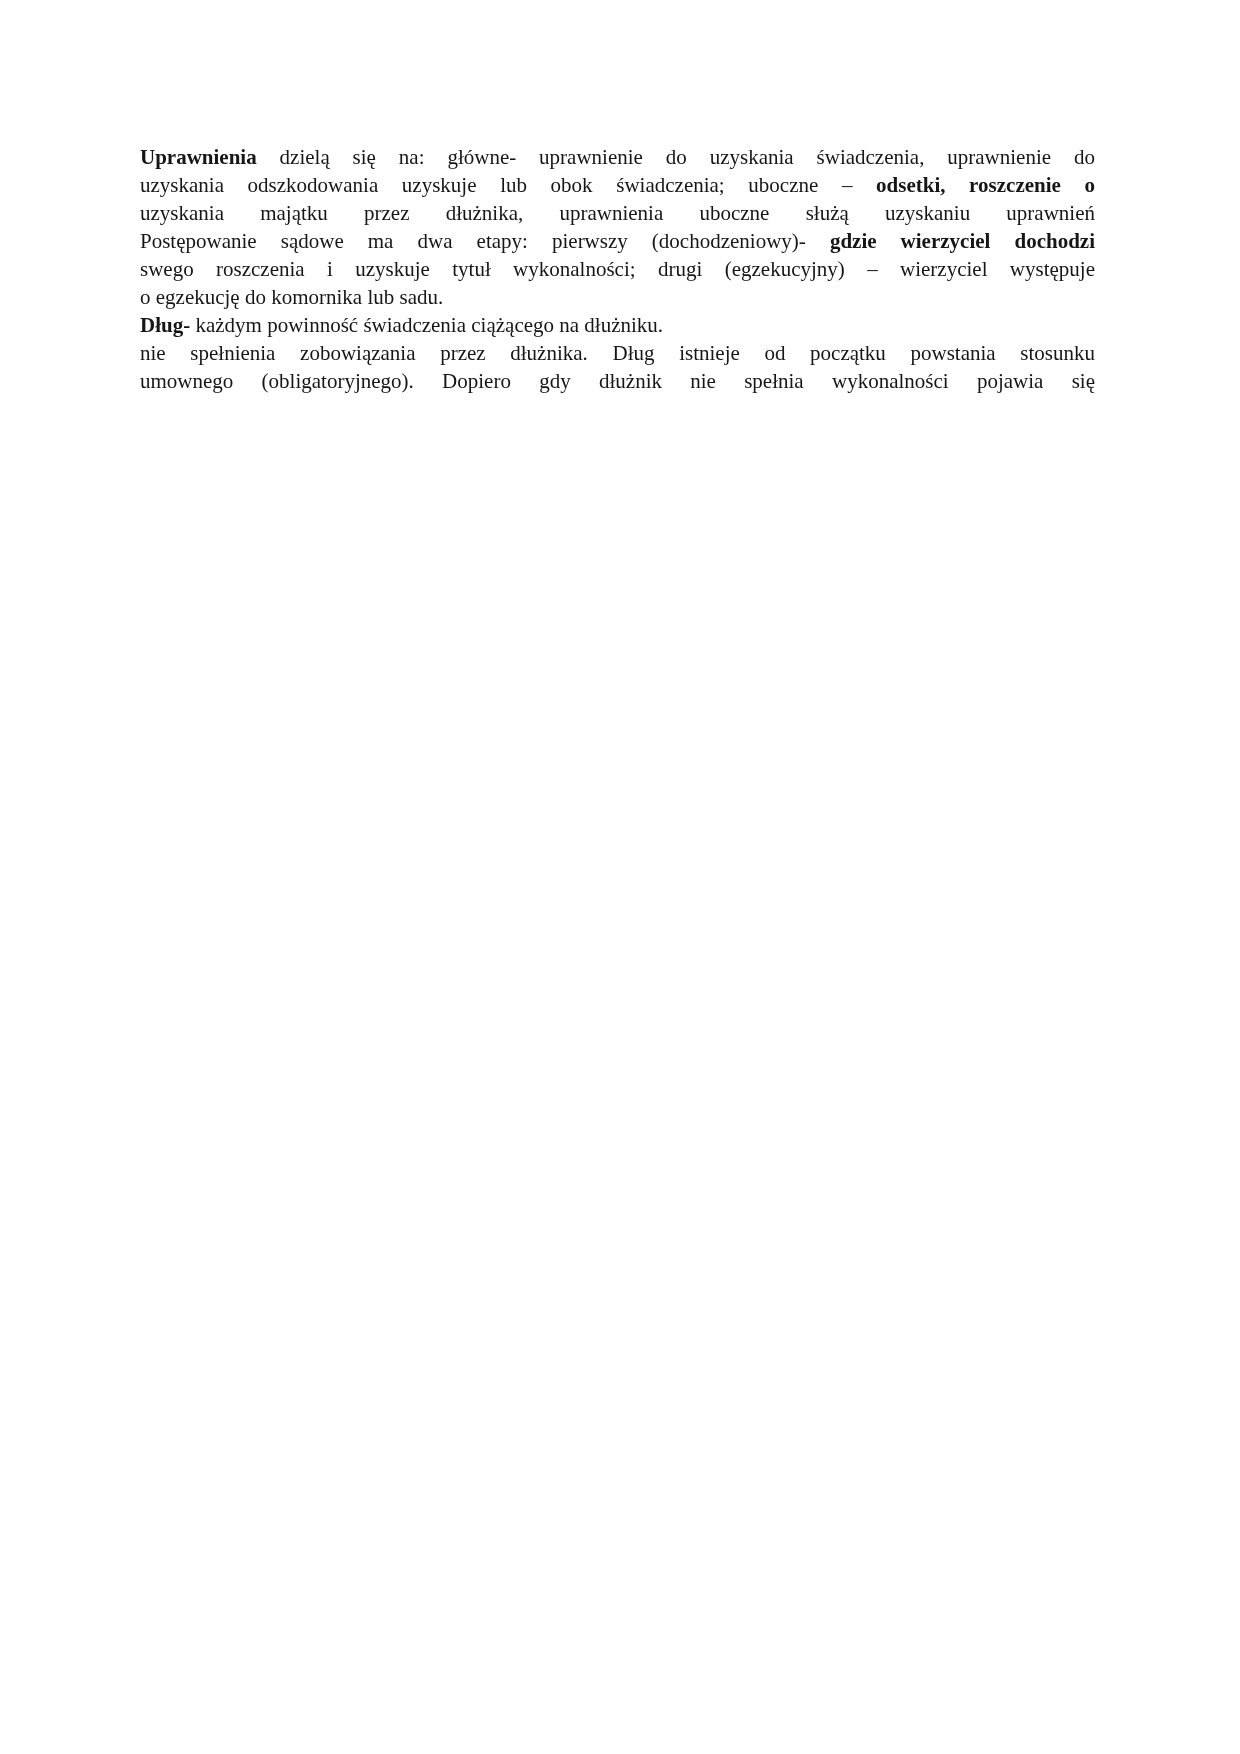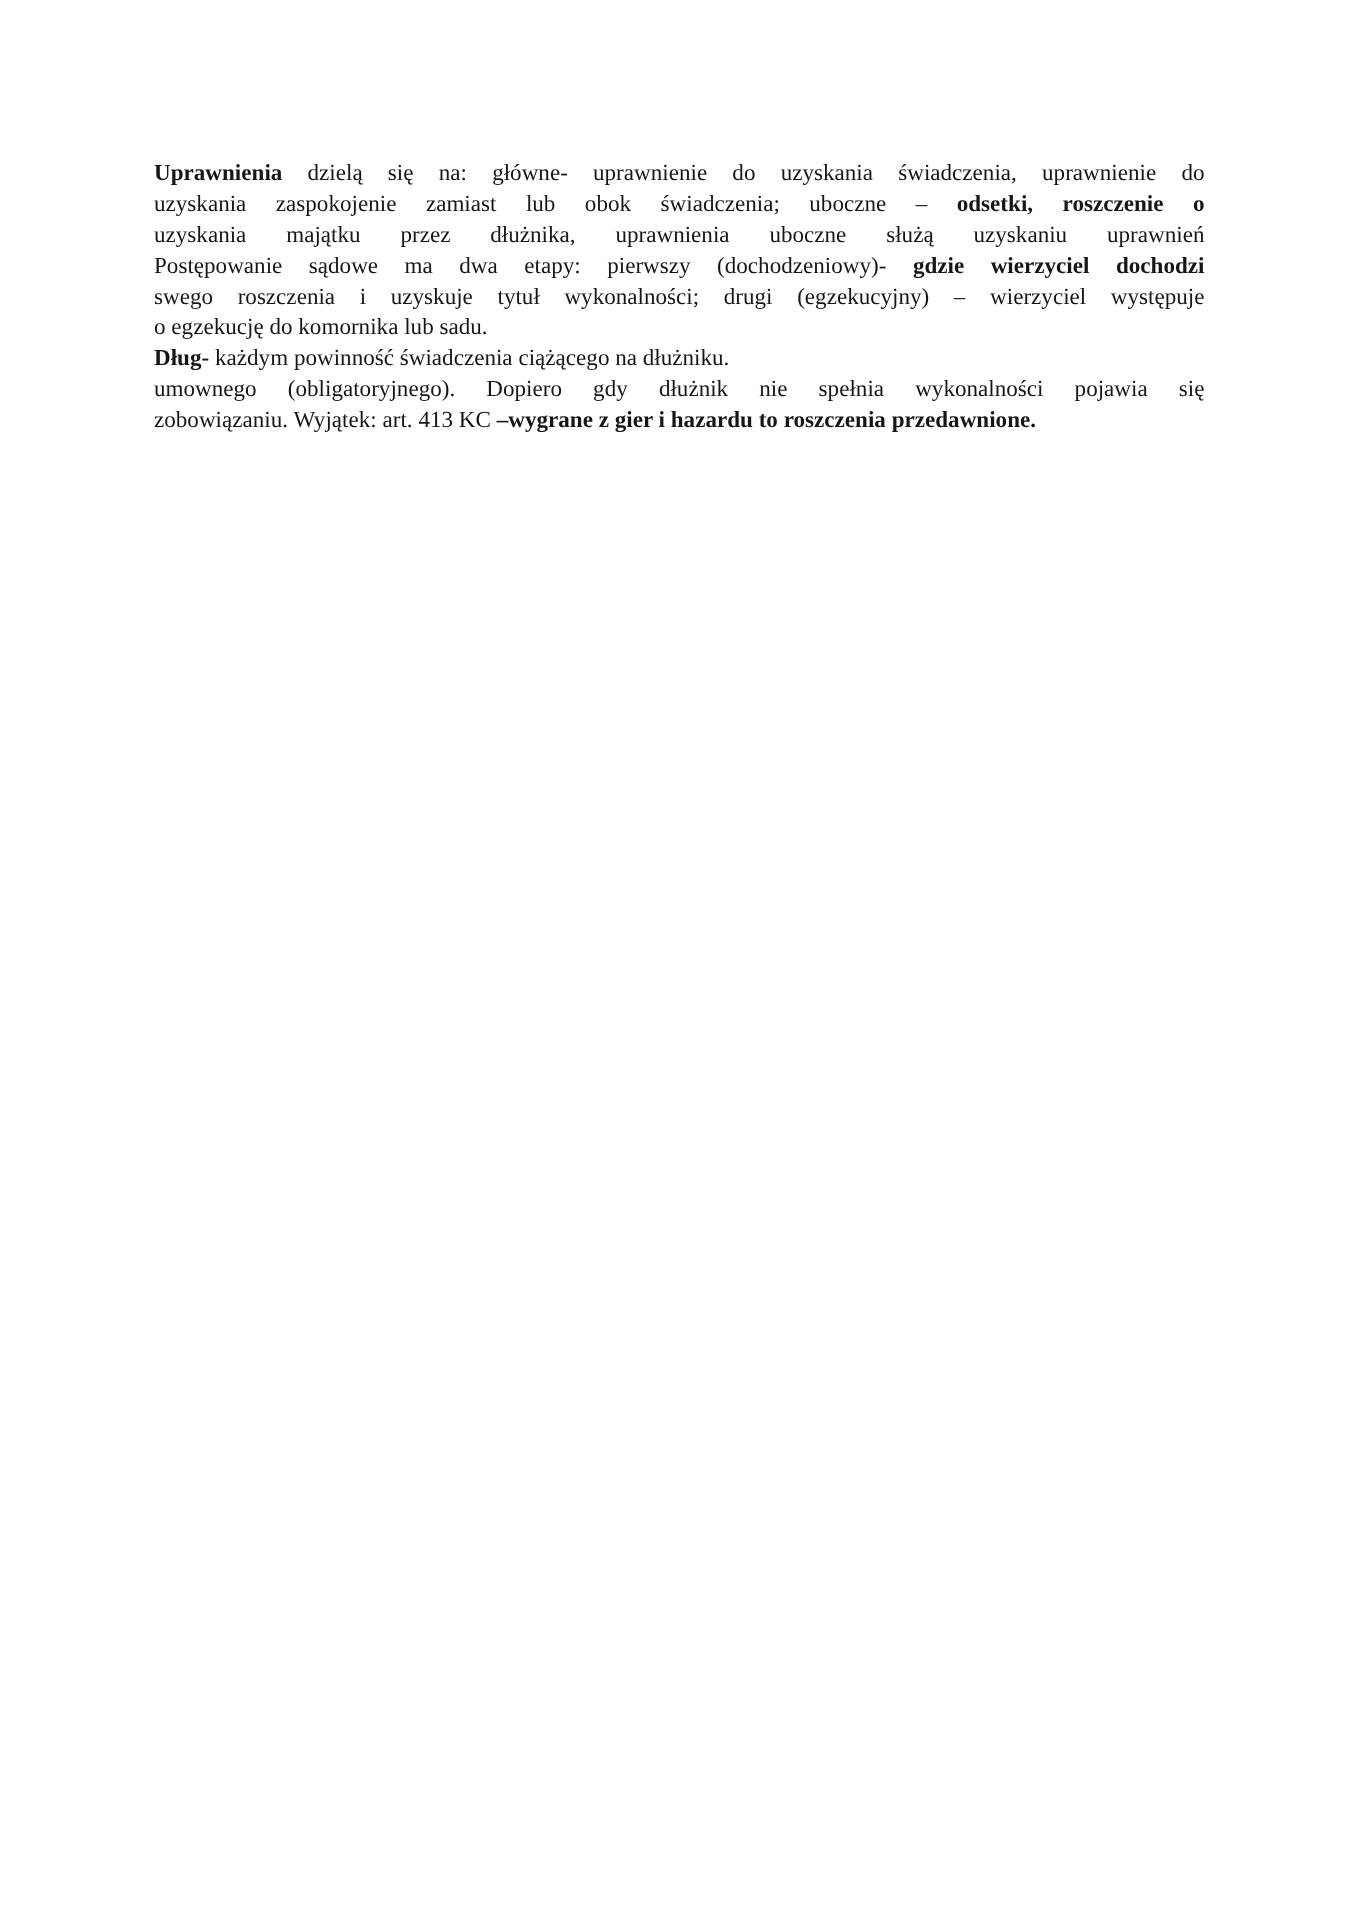--- a/index.html
+++ b/index.html
@@ -44,29 +44,29 @@
     font-weight: normal;
   }
 </style>
 </head>
 <body>
 
 <div class="page">
   <div class="text-block" id="text-block">
       <div class="paragraph">
         <div class="line justify"><span class="run-bold">Uprawnienia</span><span class="run-regular"> dzielą się na: główne- uprawnienie do uzyskania świadczenia, uprawnienie do</span></div>
-        <div class="line justify"><span class="run-regular">uzyskania zaspokojenie zamiast lub obok świadczenia; uboczne – </span><span class="run-bold">odsetki, roszczenie o</span></div>
+        <div class="line justify"><span class="run-regular">uzyskania odszkodowania uzyskuje lub obok świadczenia; uboczne – </span><span class="run-bold">odsetki, roszczenie o</span></div>
         <div class="line justify"><span class="run-regular">uzyskania majątku przez dłużnika, uprawnienia uboczne służą uzyskaniu uprawnień</span></div>
       </div>
       <div class="paragraph">
         <div class="line justify"><span class="run-regular">Postępowanie sądowe ma dwa etapy: pierwszy (dochodzeniowy)- </span><span class="run-bold">gdzie wierzyciel dochodzi</span></div>
         <div class="line justify"><span class="run-regular">swego roszczenia i uzyskuje tytuł wykonalności; drugi (egzekucyjny) – wierzyciel występuje</span></div>
         <div class="line"><span class="run-regular">o egzekucję do komornika lub sadu.</span></div>
       </div>
       <div class="paragraph">
         <div class="line"><span class="run-bold">Dług-</span><span class="run-regular"> każdym powinność świadczenia ciążącego na dłużniku.</span></div>
       </div>
       <div class="paragraph">
+        <div class="line justify"><span class="run-regular">nie spełnienia zobowiązania przez dłużnika. Dług istnieje od początku powstania stosunku</span></div>
         <div class="line justify"><span class="run-regular">umownego (obligatoryjnego). Dopiero gdy dłużnik nie spełnia wykonalności pojawia się</span></div>
-        <div class="line"><span class="run-regular">zobowiązaniu. Wyjątek: art. 413 KC </span><span class="run-bold">–wygrane z gier i hazardu to roszczenia przedawnione.</span></div>
       </div>
     </div>
 </div>
 
 </body></html>

